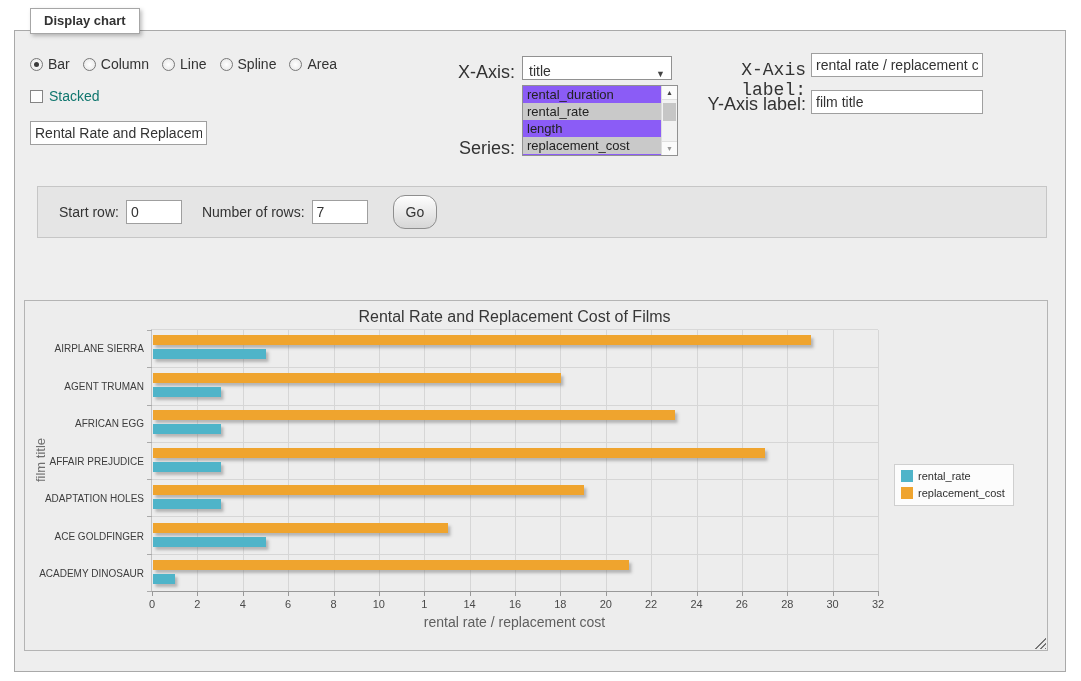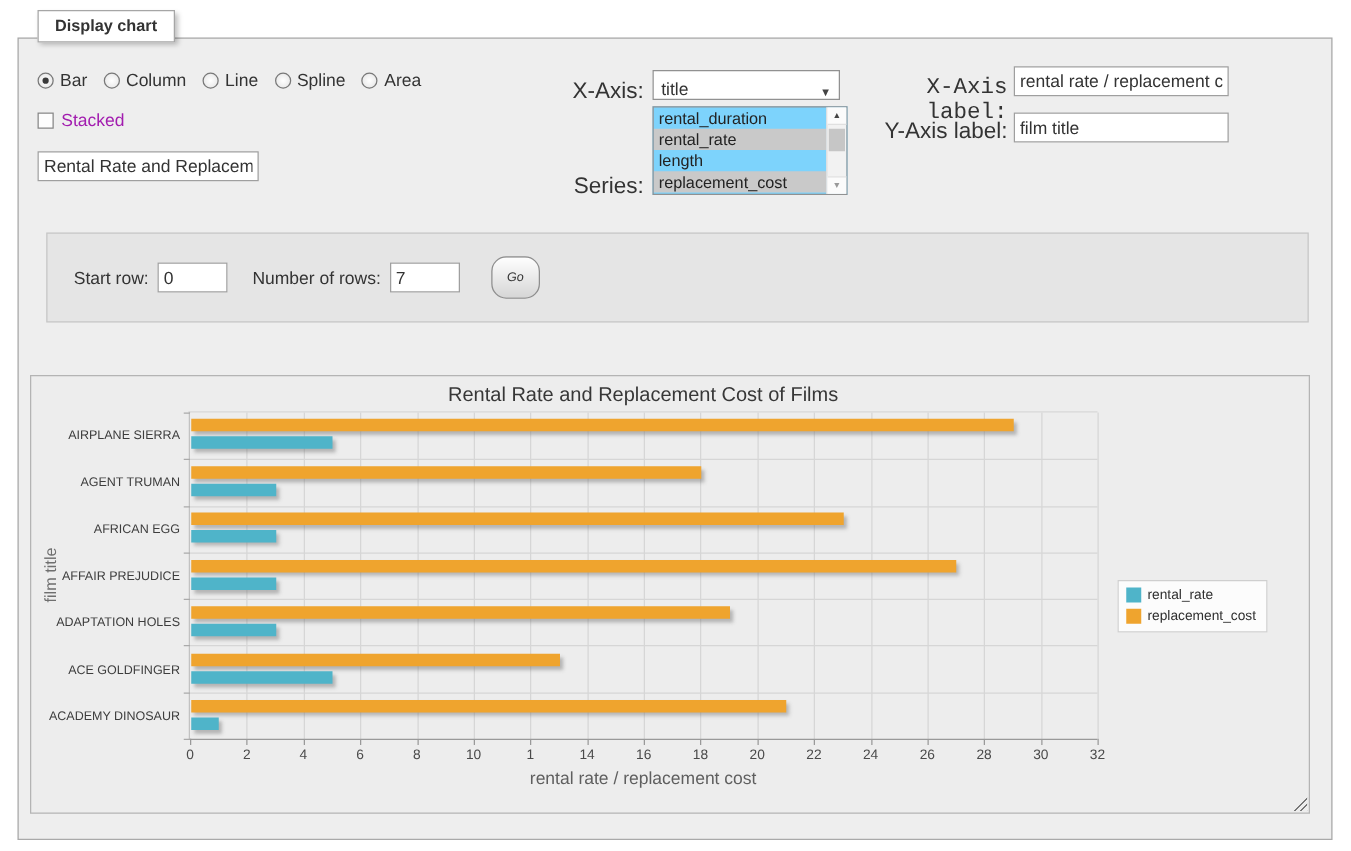--- a/index.html
+++ b/index.html
@@ -15,65 +15,65 @@
 
   
   .radio-row { position:absolute; left:30px; top:56px; display:flex; align-items:center; gap:13px;
                font-size:14px; color:#333; z-index:2; }
   .radio-item { display:flex; align-items:center; gap:5px; }
   .radio { width:13px; height:13px; border:1px solid #787878; border-radius:50%;
            background:radial-gradient(#ffffff, #e3e3e3); display:inline-flex;
            align-items:center; justify-content:center; }
   .radio .dot { width:5px; height:5px; border-radius:50%; background:#3a3a3a; }
   .check-row { position:absolute; left:30px; top:88px; display:flex; align-items:center; gap:6px;
-               font-size:14px; color:#a21caf; z-index:2; }
+               font-size:14px; color:#0f766e; z-index:2; }
   .checkbox { width:13px; height:13px; border:1px solid #848484; background:#fdfdfd; }
 
   input.text { border:1px solid #9f9f9f; background:#fff; height:24px; font-size:14px;
                color:#333; padding:2px 4px; font-family:"Liberation Sans", sans-serif; }
   .title-input { position:absolute; left:30px; top:121px; width:177px; z-index:2; }
 
   .form-label { position:absolute; font-size:18px; color:#333; text-align:right; z-index:2; }
   .lbl-xaxis { left:420px; top:62px; width:95px; }
   .lbl-series { left:420px; top:138px; width:95px; }
   .lbl-xaxislabel { left:706px; top:60px; width:100px;font-family:Liberation Mono, monospace; }
   .lbl-yaxislabel { left:706px; top:94px; width:100px; }
 
   .select { position:absolute; left:522px; top:56px; width:150px; height:24px; background:#fff;
             border:1px solid #919191; font-size:14px; color:#333; display:flex; align-items:flex-end;
             padding:0 6px; z-index:2; }
   .select .arrow { position:absolute; right:6px; font-size:9px; color:#444; }
 
-  .listbox { position:absolute; left:522px; top:85px; width:156px; height:71px; background:#7dd3fc;
+  .listbox { position:absolute; left:522px; top:85px; width:156px; height:71px; background:#8b5cf6;
              border:1px solid #919191; z-index:2; }
   .listbox .opts { position:absolute; left:0; top:0; right:16px; bottom:0; overflow:hidden; }
   .listbox .option { height:17px; line-height:17px; font-size:13px; color:#222; padding-left:4px;
                      white-space:nowrap; }
   .listbox .option.selected { background:#c9c9c9; }
   .sb { position:absolute; right:0; top:0; width:16px; bottom:0; background:#f2f2f2;
         border-left:1px solid #ddd; }
   .sb-btn { position:absolute; left:0; right:0; height:14px; background:#fbfbfb;
             display:flex; align-items:center; justify-content:center; font-size:7px; color:#444; }
   .sb-up { top:0; border-bottom:1px solid #e0e0e0; }
   .sb-down { bottom:0; border-top:1px solid #e0e0e0; color:#999; }
   .sb-thumb { position:absolute; left:1px; right:1px; top:17px; height:18px; background:#c6c6c6; }
 
   .input-xaxislabel { position:absolute; left:811px; top:53px; width:172px; z-index:2; }
   .input-yaxislabel { position:absolute; left:811px; top:90px; width:172px; z-index:2; }
 
   
-  .rows-panel { position:absolute; left:37px; top:186px; width:1010px; height:72px;
+  .rows-panel { position:absolute; left:37px; top:186px; width:1010px; height:52px;
                 background:#e5e5e5; border:1px solid #c6c6c6; }
   .rows-inner { position:absolute; left:21px; top:0; height:100%; display:flex;
                 align-items:center; gap:7px; font-size:14px; color:#333; }
   .rows-inner input.text { width:56px; }
   .gap { width:6px; }
   .go-btn { margin-left:18px; border:1px solid #8e8e8e; border-radius:12px; height:24px;
-            padding:16px 12px; background:linear-gradient(#fefefe, #d6d6d6); font-size:10px;
-            color:#333; display:inline-flex; align-items:center;font-style:italic; }
+            padding:16px 12px; background:linear-gradient(#fefefe, #d6d6d6); font-size:14px;
+            color:#333; display:inline-flex; align-items:center; }
 
   
   .chart-panel { position:absolute; left:24px; top:300px; width:1024px; height:351px;
                  background:#ededed; border:1px solid #b4b4b4; }
   .chart-title { position:absolute; left:126px; width:727px; top:7px; text-align:center;
                  font-size:16px; color:#373737; }
   #plot { position:absolute; left:126px; top:28px; width:727px; height:263px;
           border-left:1px solid #c2c2c2; border-bottom:1px solid #999; border-top:1px solid #d8d8d8; }
   .vgrid { position:absolute; top:0; bottom:0; width:1px; background:#d6d6d6; }
   .hgrid { position:absolute; left:0; right:0; height:1px; background:#d6d6d6; }

